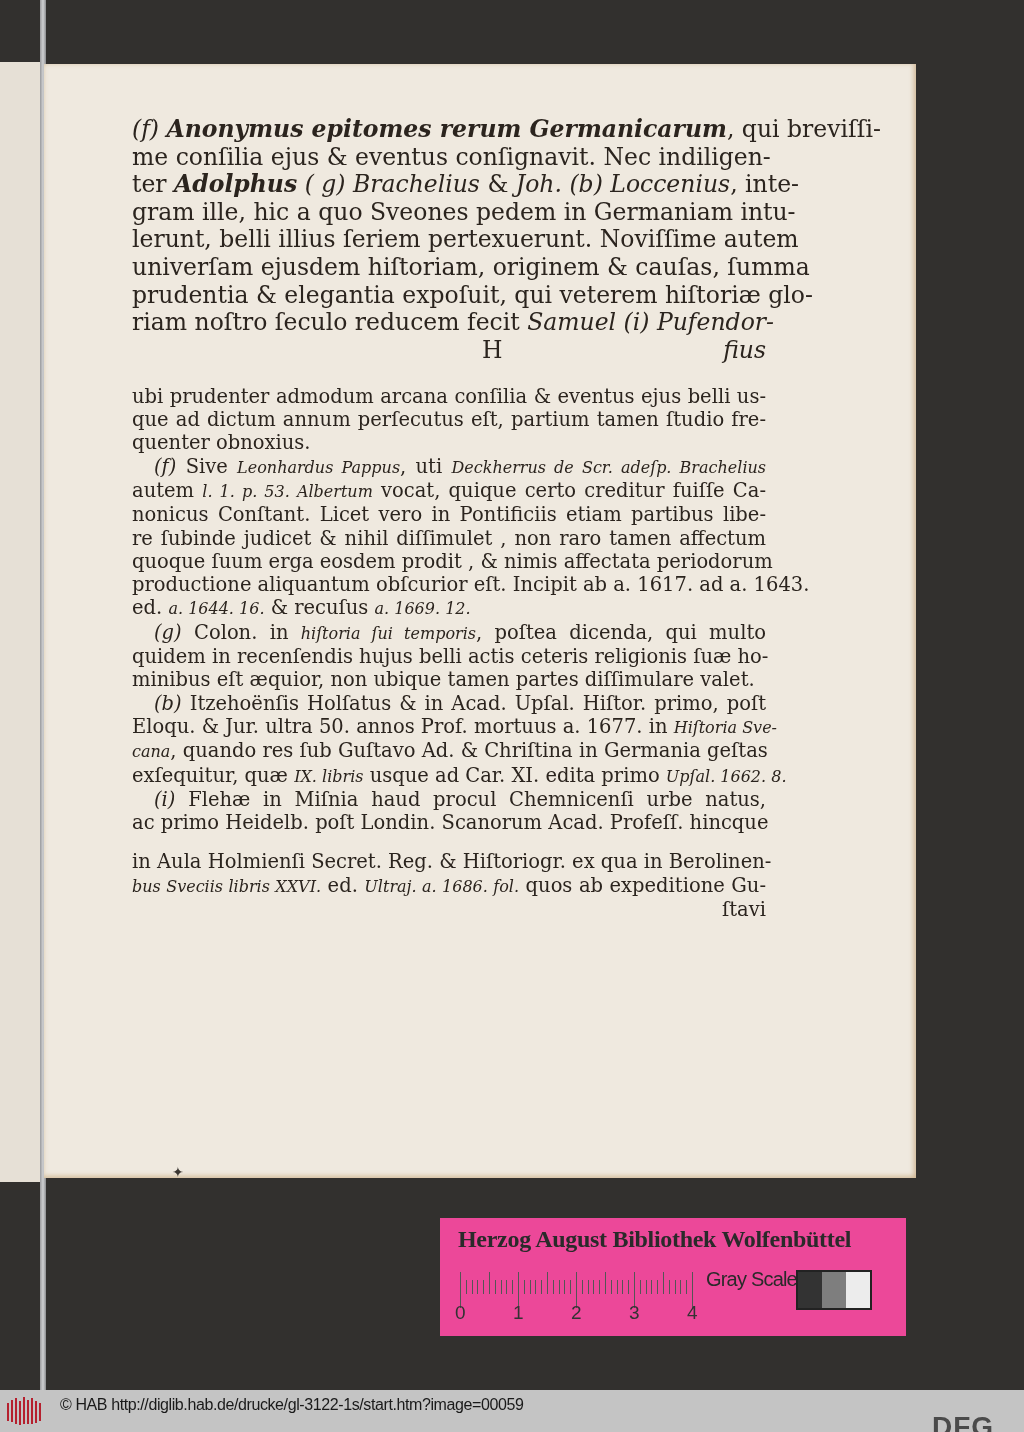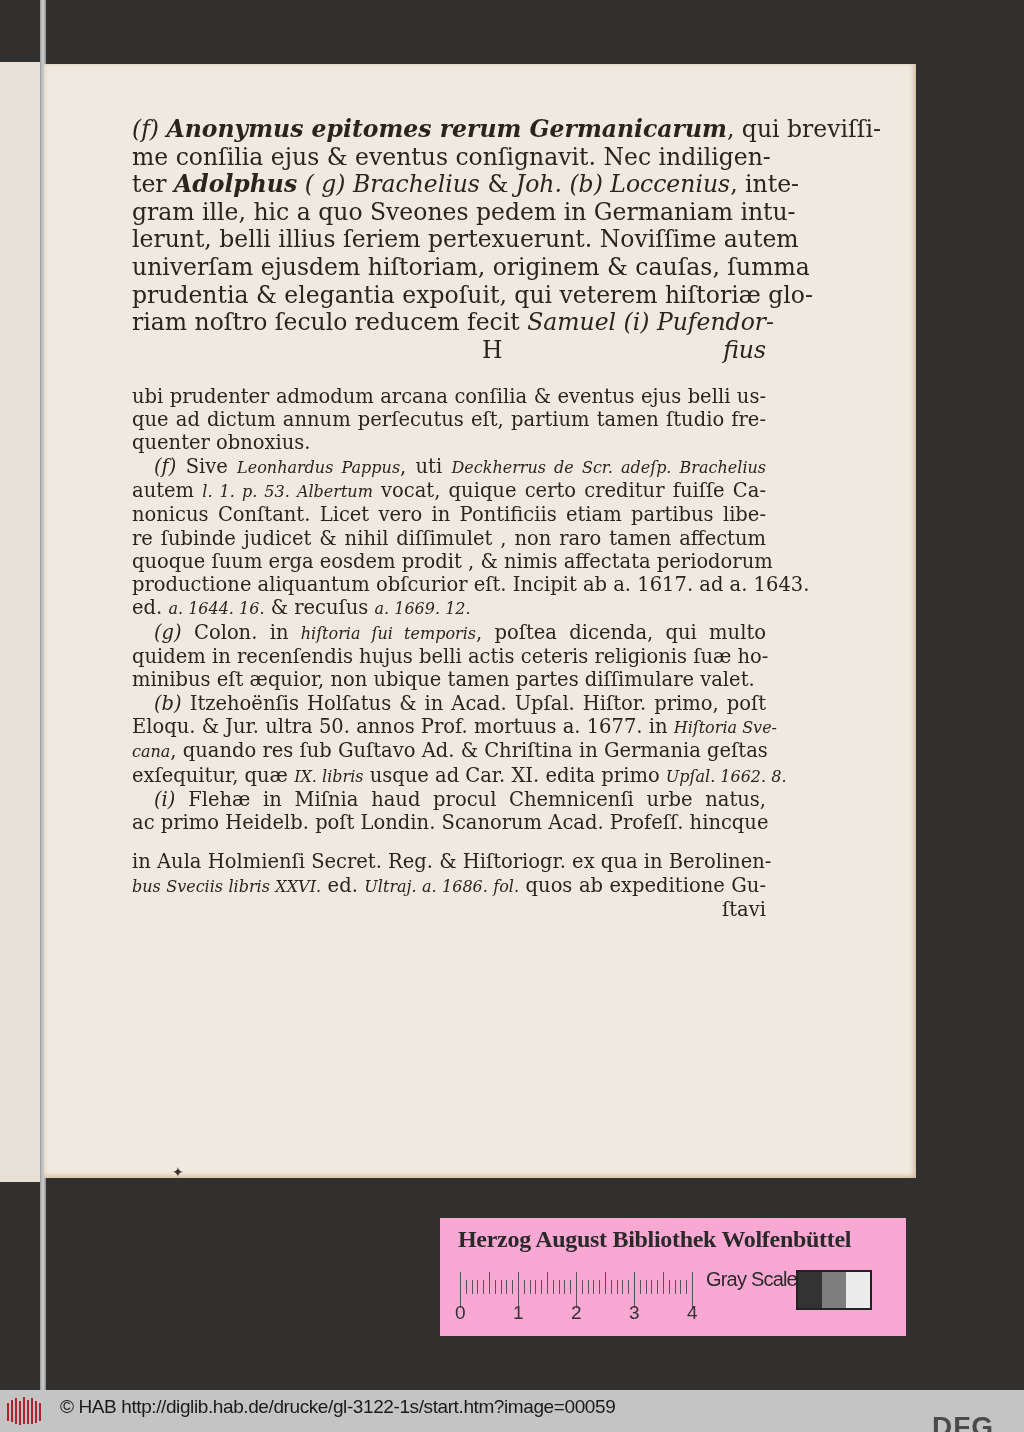--- a/index.html
+++ b/index.html
@@ -46,21 +46,21 @@
   i, .it { font-style:italic; }
   .bi { font-style:italic; font-weight:bold; }
   .sm-it { font-style:italic; font-size:16px; }
   .mark {
     position:absolute; left:172px; top:1164px; font-size:14px; color:#3a3530;
   }
 
   
   .card {
     position:absolute; left:440px; top:1218px; width:466px; height:118px;
-    background:#f9a8d4;
+    background:#ec4899;
   }
   .card-title {
     position:absolute; left:18px; top:8px;
     font-family:"Liberation Serif", serif; font-weight:bold; font-size:24px;
     color:#2a2a2a; letter-spacing:-0.3px;
   }
   .ruler {
     position:absolute; left:20px; top:50px; width:240px; height:40px;
   }
   .tick { position:absolute; bottom:0; width:1px; background:#555; }
@@ -79,21 +79,21 @@
   .gs-box span { flex:1; }
 
   
   .footer {
     position:absolute; left:0; top:1390px; width:1024px; height:42px;
     background:#c4c4c4;
   }
   .hab-logo { position:absolute; left:4px; top:5px; width:42px; height:32px; }
   .footer-text {
     position:absolute; left:60px; top:6px;
-    font-family:"Liberation Sans", sans-serif; font-size:19px; color:#1a1a1a;
+    font-family:"Liberation Sans", sans-serif; font-size:16px; color:#1a1a1a;
     letter-spacing:-0.4px;
   }
   .dfg-logo {
     position:absolute; left:932px; top:21px;
     font-family:"Liberation Sans", sans-serif; font-weight:bold; font-size:28px;
     color:#4a4a4a; letter-spacing:1px;
   }
 </style>
 </head>
 <body>

